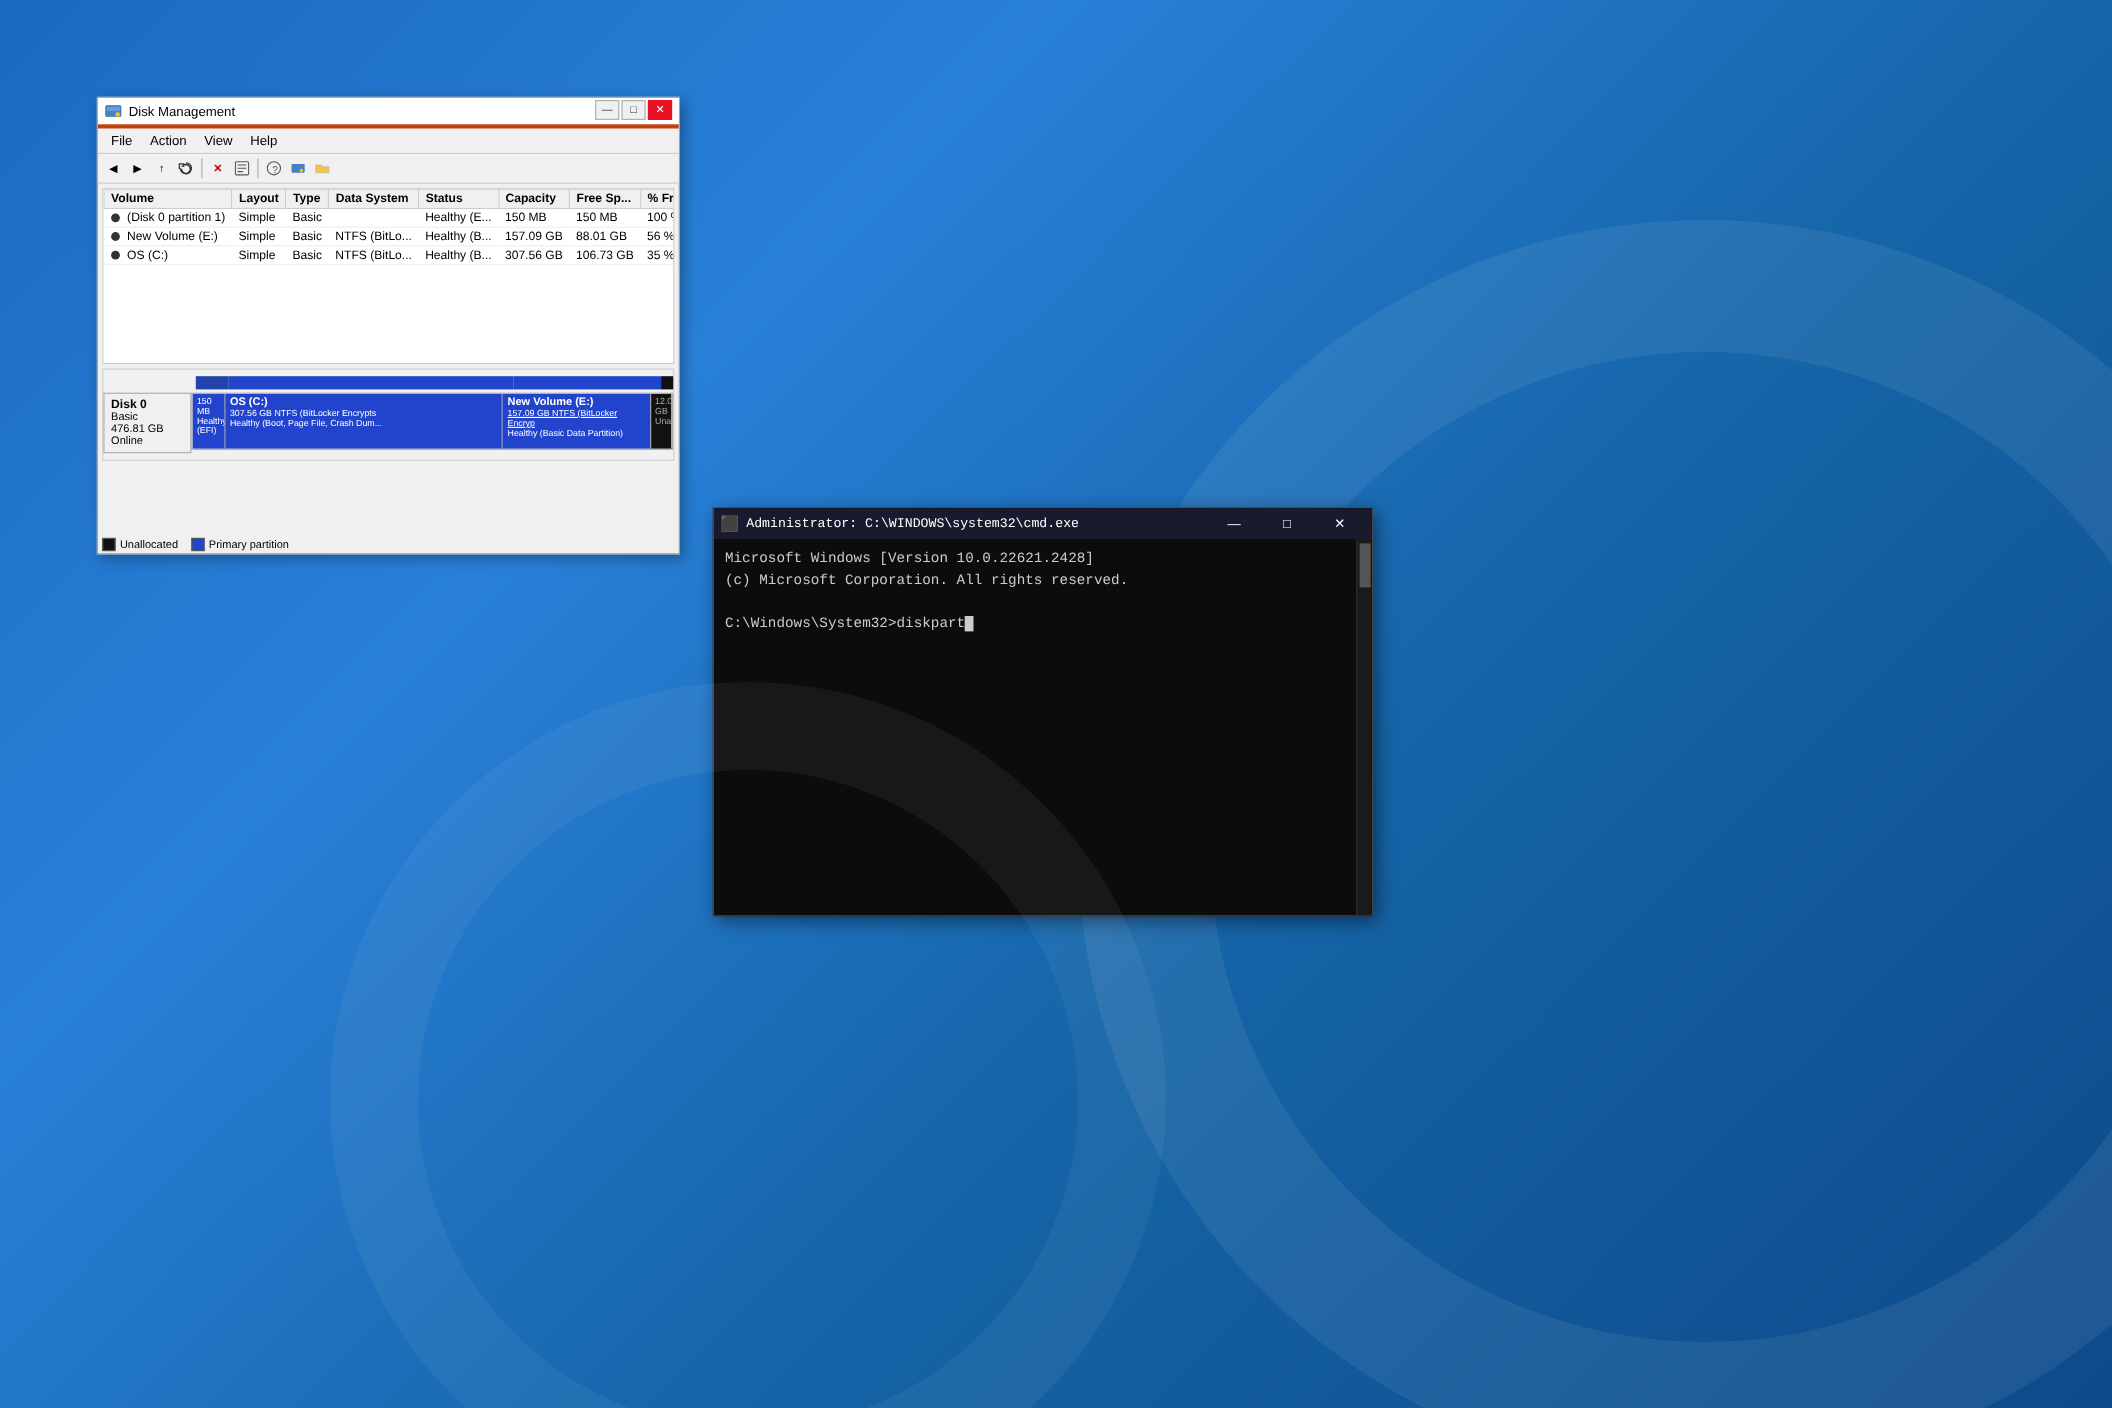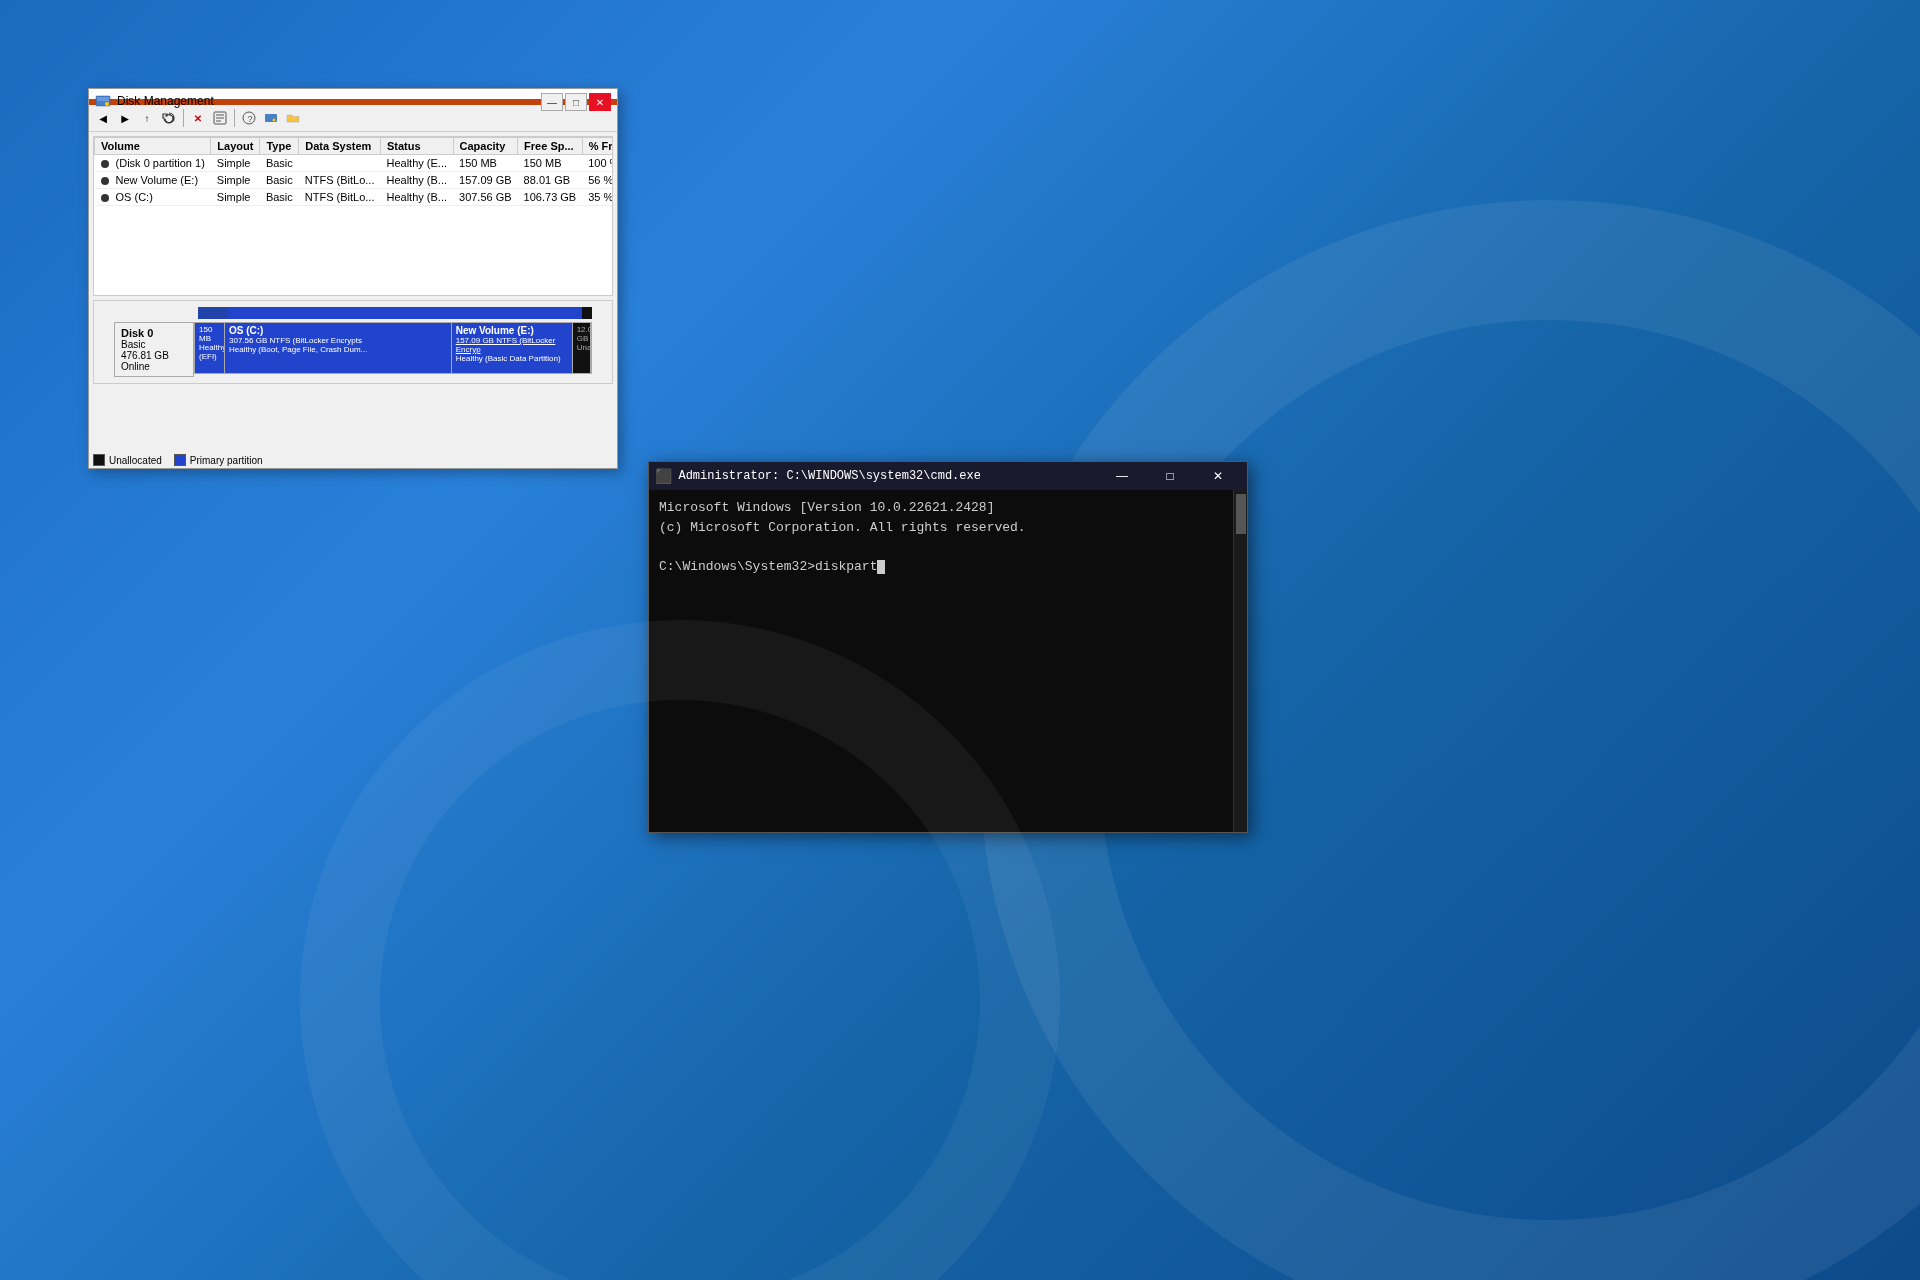--- a/index.html
+++ b/index.html
@@ -41,26 +41,26 @@
       top: 88px;
       left: 88px;
       width: 530px;
       background: #f0f0f0;
       border: 1px solid #999;
       box-shadow: 4px 4px 12px rgba(0,0,0,0.3);
     }
 
     .window-titlebar {
       background: #fff;
-      border-bottom: 6px solid #c2410c;
-      display: flex;
-      align-items: flex-start;
+      border-bottom: 4px solid #c2410c;
+      display: flex;
+      align-items: flex-end;
       justify-content: space-between;
       padding: 4px 6px;
-      height: 16px;
+      height: 28px;
     }
 
     .titlebar-left {
       display: flex;
       align-items: center;
       gap: 6px;
     }
 
     .titlebar-icon {
       width: 16px;
@@ -173,21 +173,21 @@
       border-radius: 50%;
       margin-right: 4px;
       vertical-align: middle;
     }
 
     
     .disk-map-area {
       background: #f0f0f0;
       margin: 4px;
       border: 1px solid #ccc;
-      padding: 6px 20px;
+      padding: 6px 0;
     }
 
     .disk-label-row {
       display: flex;
       align-items: stretch;
       gap: 0;
     }
 
     .disk-info-cell {
       width: 80px;
@@ -379,20 +379,26 @@
       </div>
       <span class="titlebar-title">Disk Management</span>
     </div>
     <div class="titlebar-controls">
       <button class="title-btn">—</button>
       <button class="title-btn">□</button>
       <button class="title-btn close-btn">✕</button>
     </div>
   </div>
 
+  <div class="menubar">
+    <span class="menu-item">File</span>
+    <span class="menu-item">Action</span>
+    <span class="menu-item">View</span>
+    <span class="menu-item">Help</span>
+  </div>
 
   <div class="toolbar">
 
     <button class="tb-btn">◀</button>
     <button class="tb-btn">▶</button>
     <button class="tb-btn">↑</button>
     <button class="tb-btn">
       <svg width="14" height="14" viewBox="0 0 14 14">
           <path d="M7 2a5 5 0 1 1-4.9 6H3a4 4 0 1 0 .9-3H5V3H1v4h1.1" fill="none" stroke="#333" stroke-width="1.2"></path>
         </svg>

